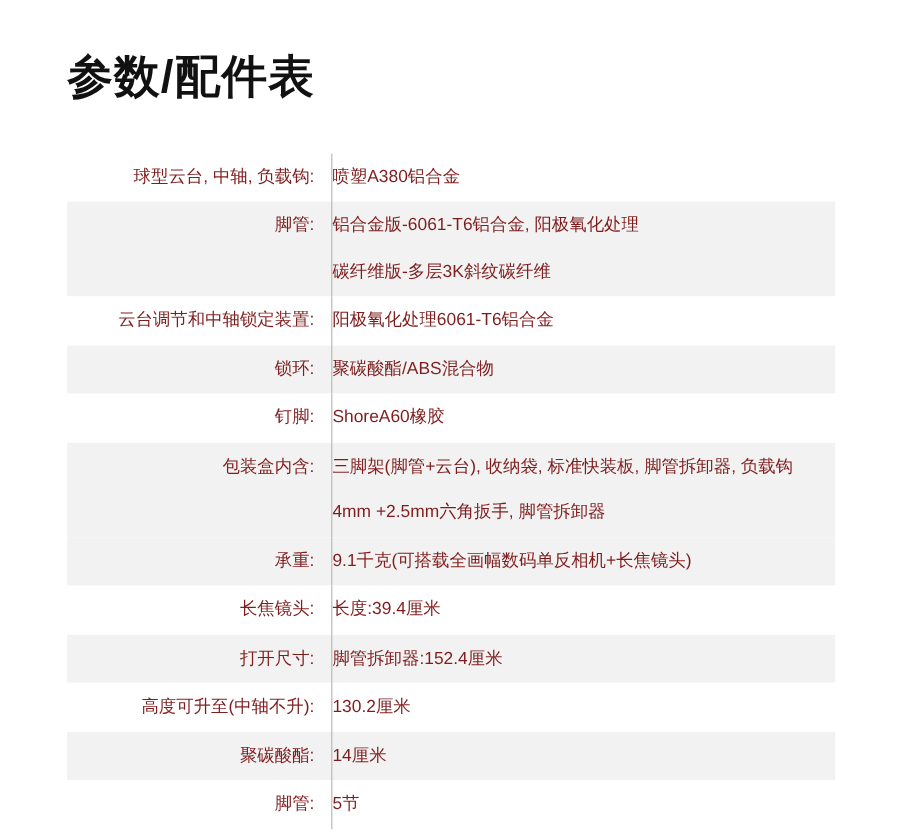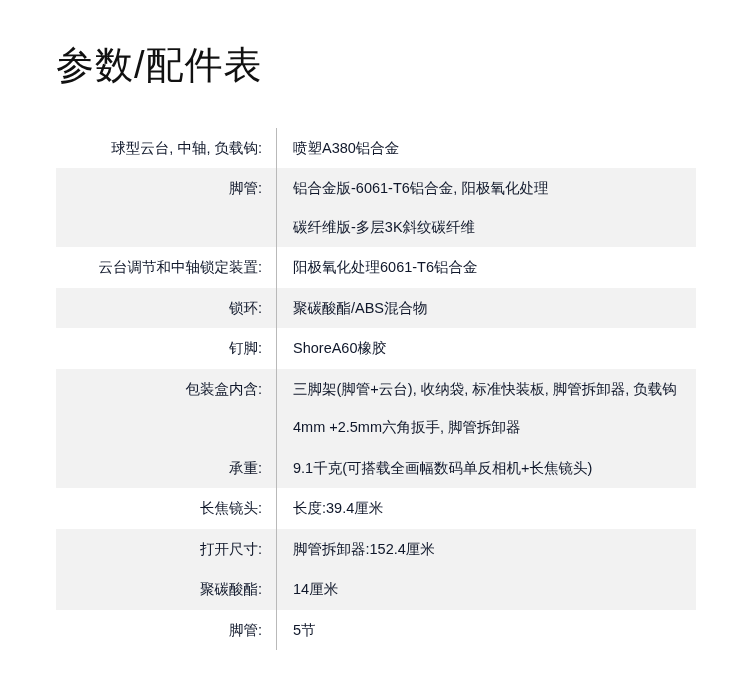--- a/index.html
+++ b/index.html
@@ -19,21 +19,21 @@
     width: 750px;
     height: 696px;
     box-sizing: border-box;
     background: #ffffff;
   }
   .page-title {
     position: absolute;
     left: 56px;
     top: 42px;
     font-size: 38px;
-    font-weight: normal;
+    font-weight: bold;
     letter-spacing: 1px;
     color: #111111;
     line-height: 1.25;
   }
   .spec-table {
     position: absolute;
     left: 56px;
     top: 128px;
     width: 640px;
     border-collapse: collapse;
@@ -42,31 +42,30 @@
   .spec-table tr {
     background: #ffffff;
   }
   .spec-table tr.alt {
     background: #f2f2f2;
   }
   .spec-table td {
     vertical-align: top;
     font-size: 14.5px;
     line-height: 1.55;
-    color: #0f172a;
+    color: #7f1d1d;
     padding: 9px 8px 9px 0;
   }
   .spec-table td.label {
     width: 206px;
     text-align: right;
     padding-right: 14px;
     white-space: nowrap;
   }
   .spec-table td.value {
-    padding-left: 16px;
     border-left: 1px solid #b9b9b9;
   }
   .value-line {
     display: block;
     white-space: nowrap;
   }
   .value-line + .value-line {
     margin-top: 16px;
   }
 </style>
@@ -139,20 +138,26 @@
         </td>
       </tr>
 
       <tr class="alt">
         <td class="label">打开尺寸:</td>
         <td class="value">
           <span class="value-line">脚管拆卸器:152.4厘米</span>
         </td>
       </tr>
 
+      <tr>
+        <td class="label">高度可升至(中轴不升):</td>
+        <td class="value">
+          <span class="value-line">130.2厘米</span>
+        </td>
+      </tr>
 
       <tr class="alt">
         <td class="label">聚碳酸酯:</td>
         <td class="value">
           <span class="value-line">14厘米</span>
         </td>
       </tr>
 
       <tr>
         <td class="label">脚管:</td>

